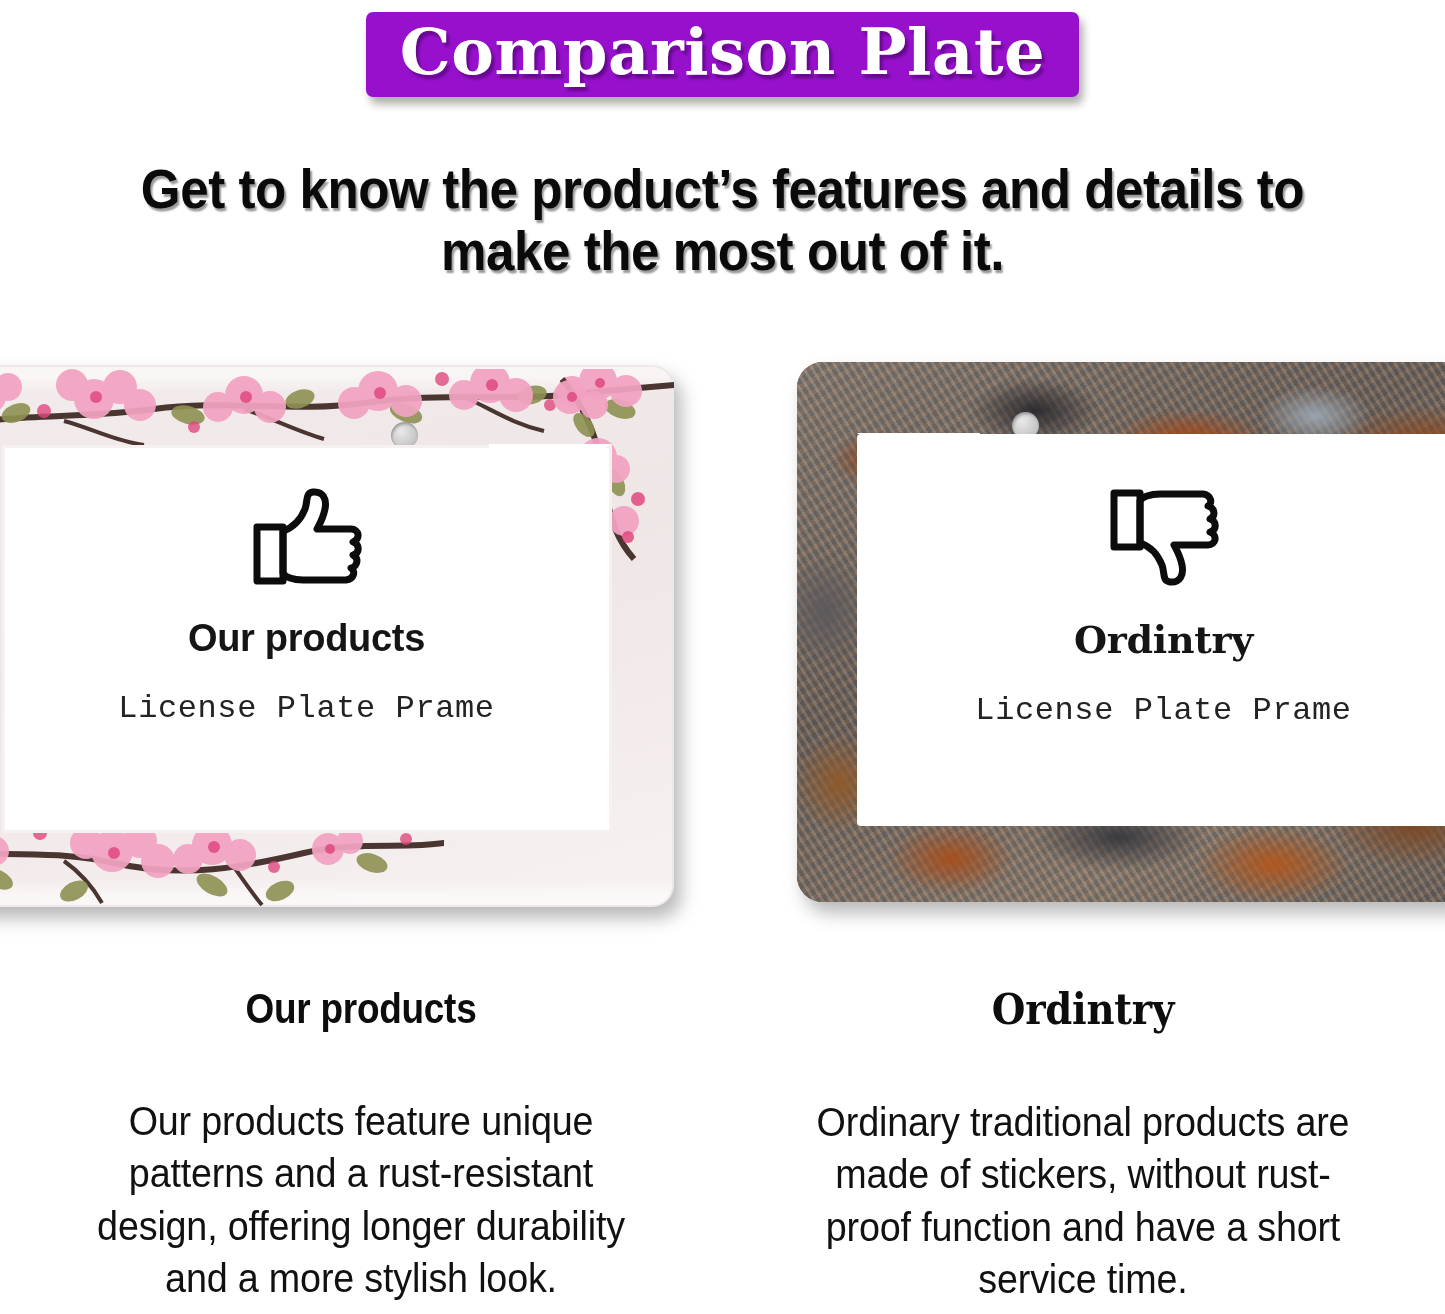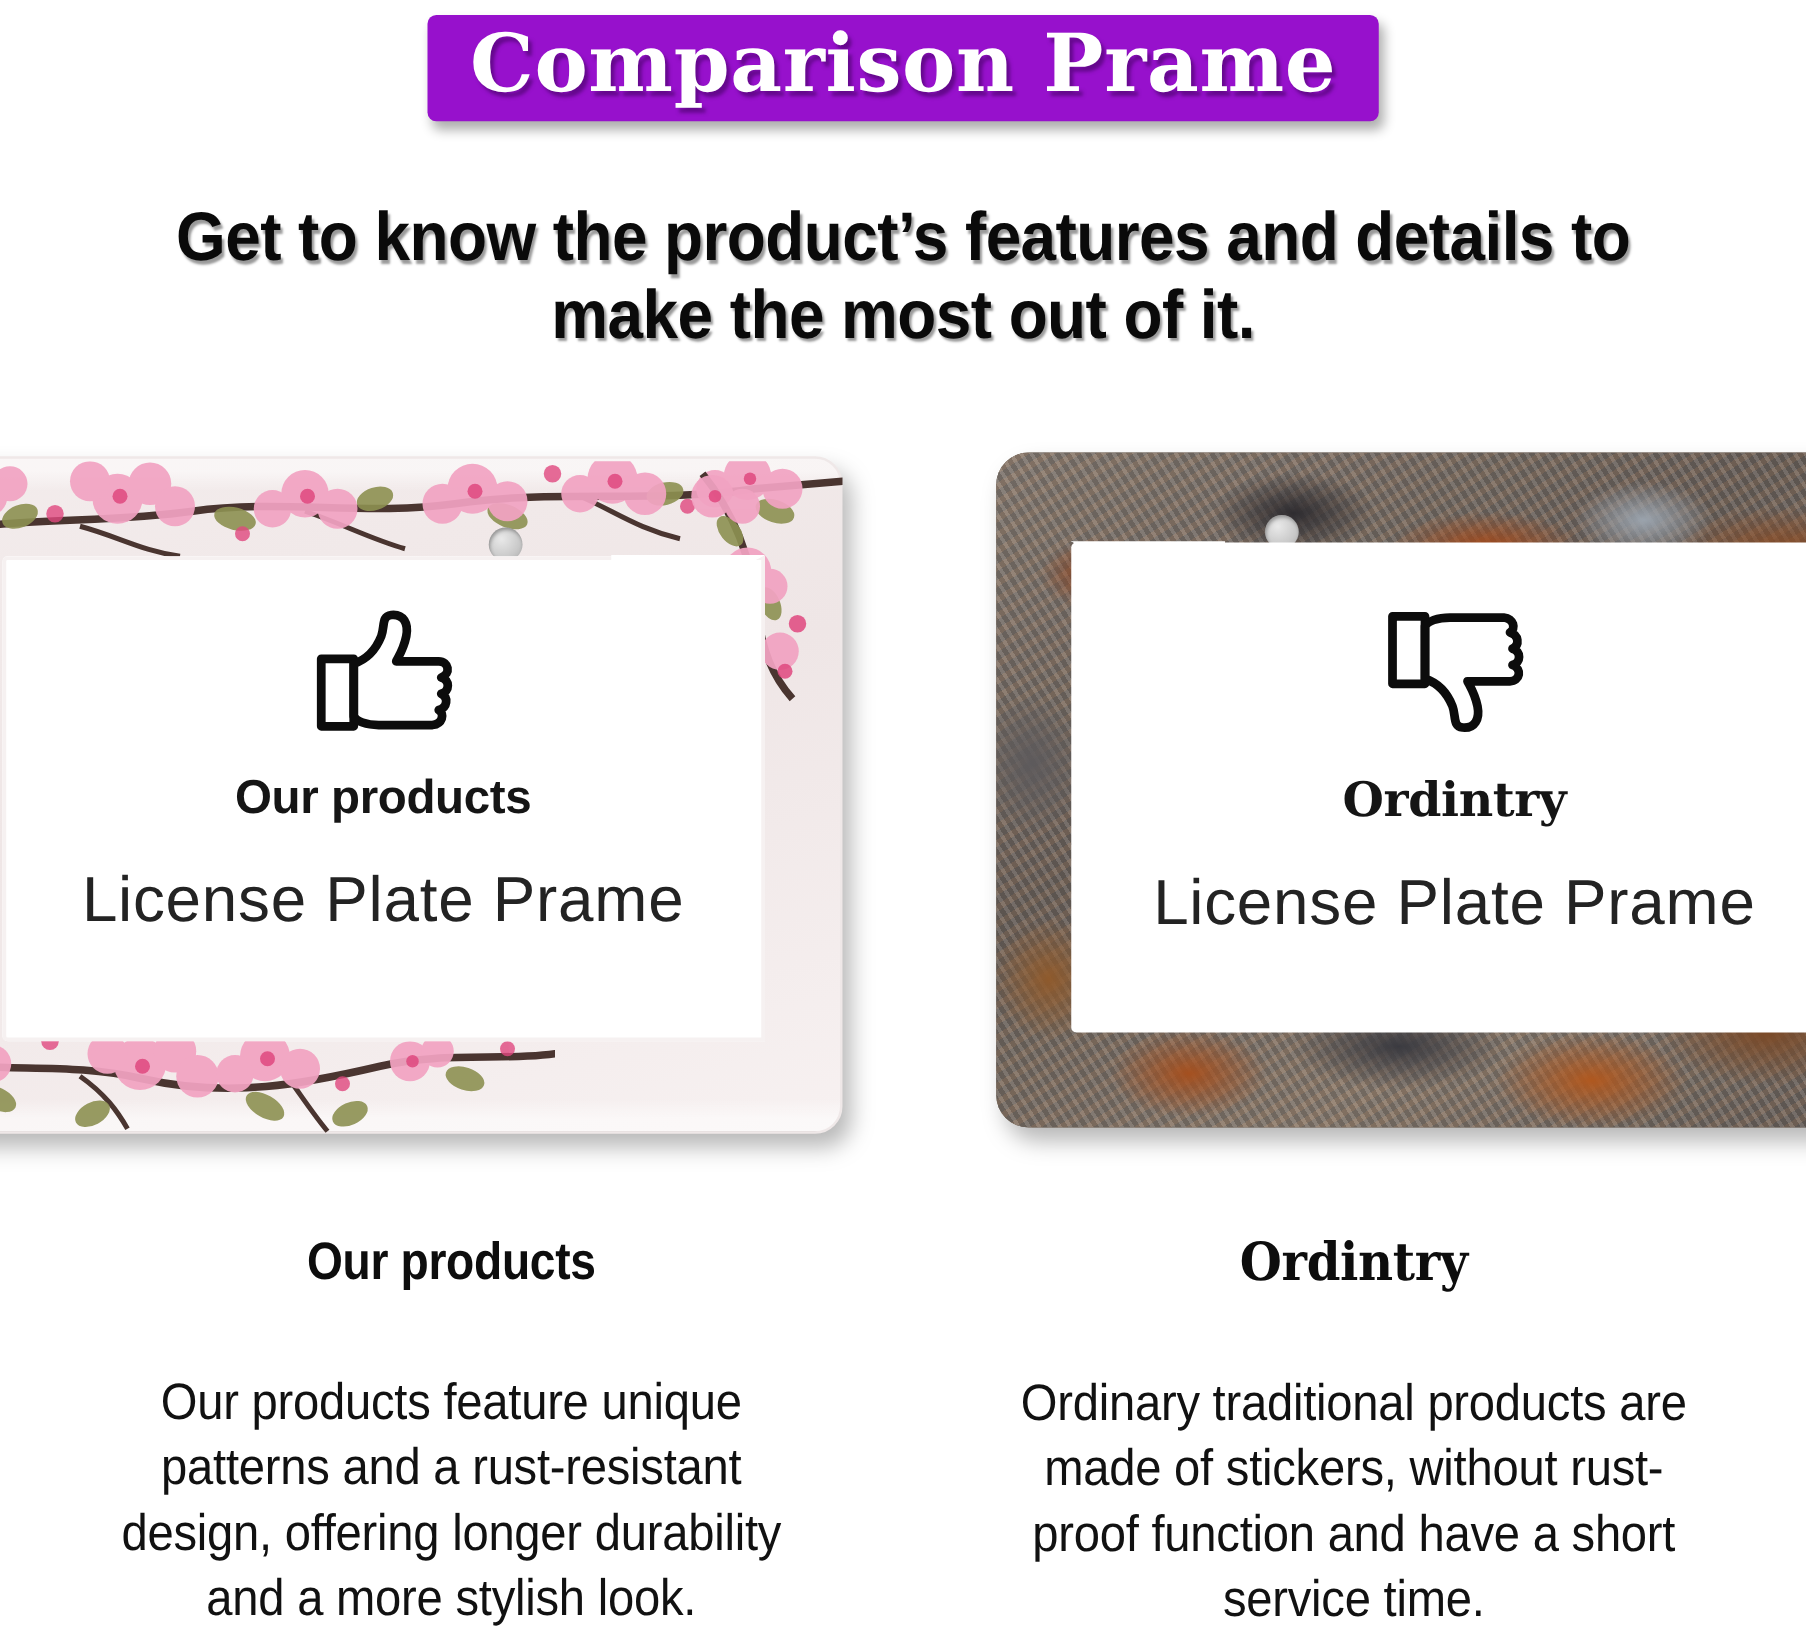--- a/index.html
+++ b/index.html
@@ -148,22 +148,22 @@
   .icon-thumb{display:block;margin:0 auto;}
   .label-head{
     font-family:"Liberation Sans", sans-serif;
     font-weight:bold;font-size:38px;color:#151515;
     margin-top:28px;letter-spacing:-.3px;
   }
   .label-head.serif{
     font-family:"DejaVu Serif", serif;font-weight:bold;font-size:38px;
   }
   .label-sub{
-    font-family:Liberation Sans, sans-serif;
-    font-weight:300;font-size:51px;color:#232323;
+    font-family:Liberation Mono, monospace;
+    font-weight:300;font-size:32px;color:#232323;
     margin-top:30px;letter-spacing:.6px;
   }
 
   
   .cols{position:absolute;left:0;top:985px;width:1445px;display:flex;}
   .col{width:722px;text-align:center;box-sizing:border-box;padding:0 46px;}
   .col-title{
     font-family:"Liberation Sans", sans-serif;
     font-weight:bold;font-size:42px;color:#0d0d0d;
     transform:scaleX(.88);letter-spacing:-.3px;
@@ -174,21 +174,21 @@
     font-family:"Liberation Sans", sans-serif;
     font-weight:400;font-size:41px;line-height:1.28;color:#111111;
     transform:scaleX(.92);letter-spacing:-.2px;
   }
 </style>
 </head>
 <body>
 
 <div class="banner-wrap">
   <div class="banner">
-    <div class="banner-title">Comparison Prame</div>
+    <div class="banner-title">Comparison Plate</div>
   </div>
 </div>
 
 <div class="subtitle">Get to know the product’s features and details to make the most out of it.</div>
 
 <div class="stage">
 
   <div class="frame frame-left">
 
     <svg class="flora flora-top" viewBox="0 0 730 86" preserveAspectRatio="none">

